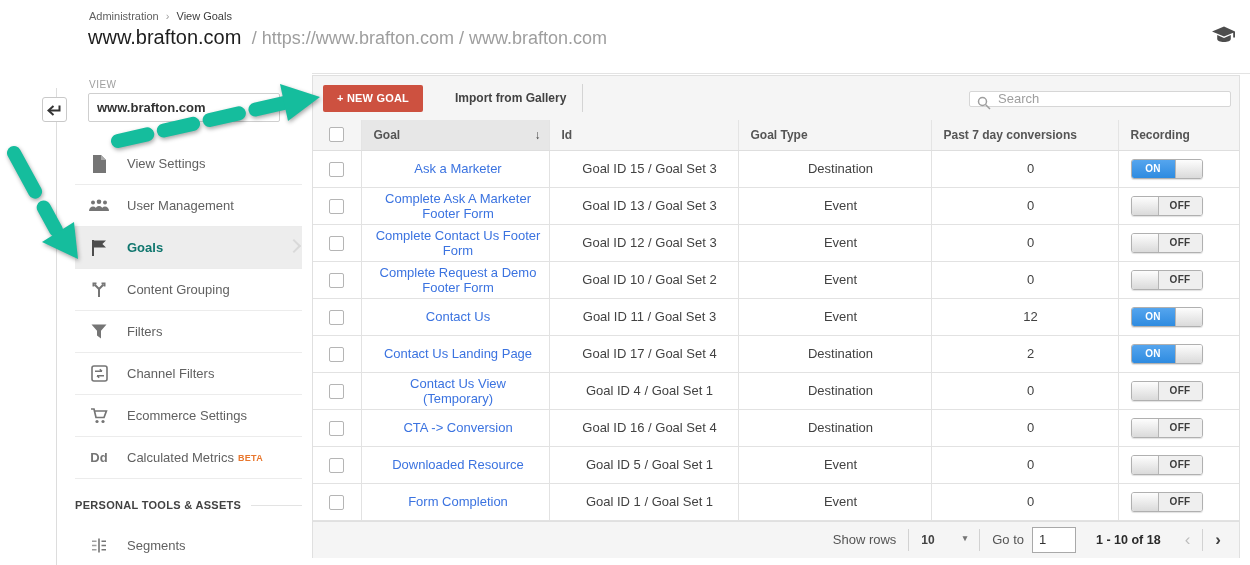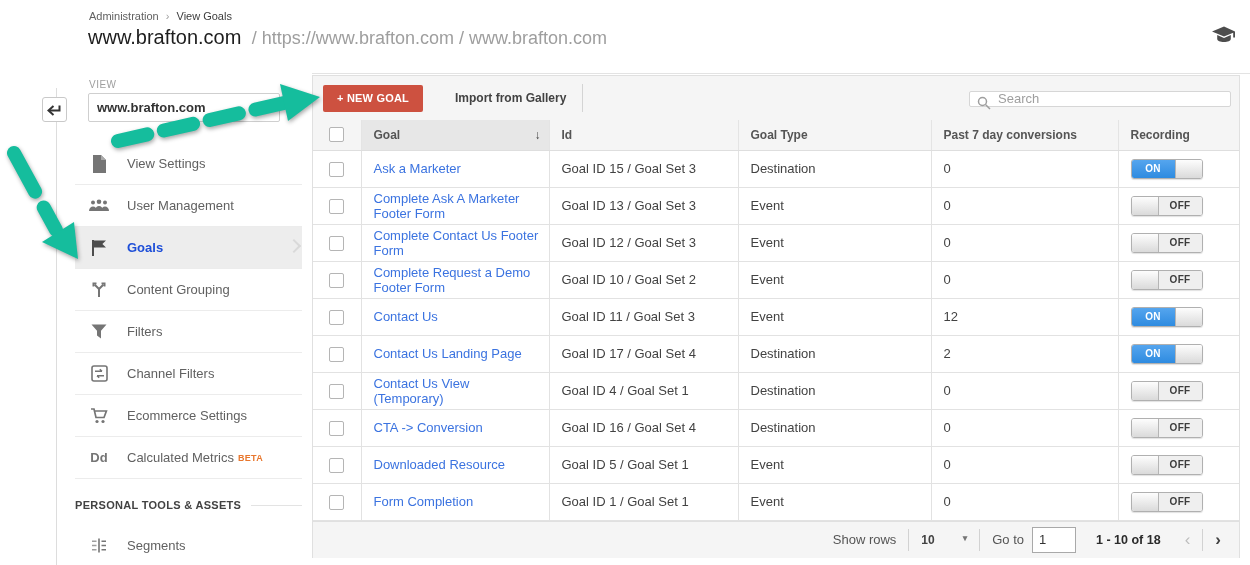--- a/index.html
+++ b/index.html
@@ -20,21 +20,21 @@
   
   #sidebar { position:absolute; left:0; top:58px; width:312px; height:507px; background:#fff; }
   .vline { position:absolute; left:56px; top:30px; width:1px; height:477px; background:#ddd; }
   .back-btn { position:absolute; left:42px; top:39px; width:25px; height:25px; background:#fff; border:1px solid #c9c9c9; border-radius:3px; display:flex; align-items:center; justify-content:center; z-index:5; }
   .view-label { position:absolute; left:89px; top:21px; font-size:10px; letter-spacing:.5px; color:#9e9e9e; }
   .view-select { position:absolute; left:88px; top:35px; width:192px; height:29px; background:#fff; border:1px solid #cfcfcf; border-radius:2px; display:flex; align-items:center; padding:0 8px; font-size:13px; font-weight:bold; color:#333; }
   .view-caret { margin-left:auto; color:#757575; font-size:10px; }
   .menu { position:absolute; left:75px; top:85px; width:227px; }
   .menu-item { position:relative; display:flex; align-items:center; height:42px; border-bottom:1px solid #ececec; padding-left:14px; font-size:13px; color:#616161; cursor:pointer; }
   .menu-item .mi-icon { width:20px; height:20px; margin-right:18px; display:flex; align-items:center; justify-content:center; }
-  .menu-item.active { background:#ededed; color:#1d4ed8; font-weight:bold; border-bottom:1px solid #ececec; }
+  .menu-item.active { background:#ededed; color:#0f766e; font-weight:bold; border-bottom:1px solid #ececec; }
   .menu-item.active .chev { position:absolute; right:3px; top:14px; width:10px; height:10px; border-top:2px solid #d9d9d9; border-right:2px solid #d9d9d9; transform:rotate(45deg); background:transparent; }
   .beta { color:#e8772e; font-size:9px; font-weight:bold; margin-left:4px; letter-spacing:.3px; }
   .tools-header { display:flex; align-items:center; height:40px; font-size:11px; font-weight:bold; color:#424242; letter-spacing:.3px; margin-top:6px; }
   .tools-header .hline { flex:1; height:1px; background:#e3e3e3; margin-left:10px; }
   .calc-dd { font-size:13px; font-weight:bold; color:#757575; }
 
   
   #panel { position:absolute; left:312px; top:75px; width:928px; height:483px; background:#f5f5f5; border:1px solid #e0e0e0; }
   .toolbar { height:44px; display:flex; align-items:center; padding:0 8px 0 10px; }
   .new-goal-btn { height:27px; background:var(--accent-red,#cd5140); color:#fff; border:none; border-radius:2px; font-family:inherit; font-size:11px; font-weight:bold; padding:0 14px; letter-spacing:.2px; cursor:pointer; }
@@ -46,21 +46,21 @@
   .search-icon { position:absolute; left:8px; top:7px; width:14px; height:14px; }
 
   
   table { width:926px; border-collapse:collapse; table-layout:fixed; background:#fff; }
   col.c-cb{width:48px;} col.c-goal{width:188px;} col.c-id{width:189px;} col.c-type{width:193px;} col.c-conv{width:187px;} col.c-rec{width:121px;}
   thead th { height:30px; background:#f5f5f5; border-bottom:1px solid #dedede; border-right:1px solid #e4e4e4; font-size:12px; font-weight:bold; color:#555; text-align:left; padding-left:12px; }
   thead th:last-child { border-right:none; }
   thead th.goal-h { background:#e7e7e7; }
   .goal-h-inner { display:flex; align-items:center; }
   .sort-arrow { margin-left:auto; margin-right:8px; color:#424242; font-size:12px; font-weight:bold; }
-  tbody td { height:37px; background:#fff; border-bottom:1px solid #e2e2e2; border-right:1px solid #e2e2e2; font-size:13px; color:#424242; padding-left:12px; vertical-align:middle; }
+  tbody td { height:37px; background:#fff; border-bottom:1px solid #e2e2e2; border-right:1px solid #e2e2e2; font-size:13px; color:#424242; padding-left:12px; vertical-align:middle;text-align:center; }
   tbody td:last-child { border-right:none; }
   .cb { display:inline-block; width:15px; height:15px; background:#fff; border:1px solid #b5b5b5; border-radius:2px; vertical-align:middle; cursor:pointer; }
   td.cb-cell, th.cb-cell { text-align:center; padding-left:0; }
   .goal-link { color:var(--link-blue,#3b73e0); text-decoration:none; font-size:13px; line-height:15px; display:inline-block; cursor:pointer; }
   .goal-cell { padding-right:6px; }
 
   
   .toggle { width:72px; height:20px; border:1px solid #b0b0b0; border-radius:3px; display:flex; overflow:hidden; box-shadow:0 1px 1px rgba(0,0,0,.12); cursor:pointer; }
   .toggle.off { flex-direction:row-reverse; }
   .tg-section { flex:1; display:flex; align-items:center; justify-content:center; font-size:10px; font-weight:bold; letter-spacing:.3px; }

